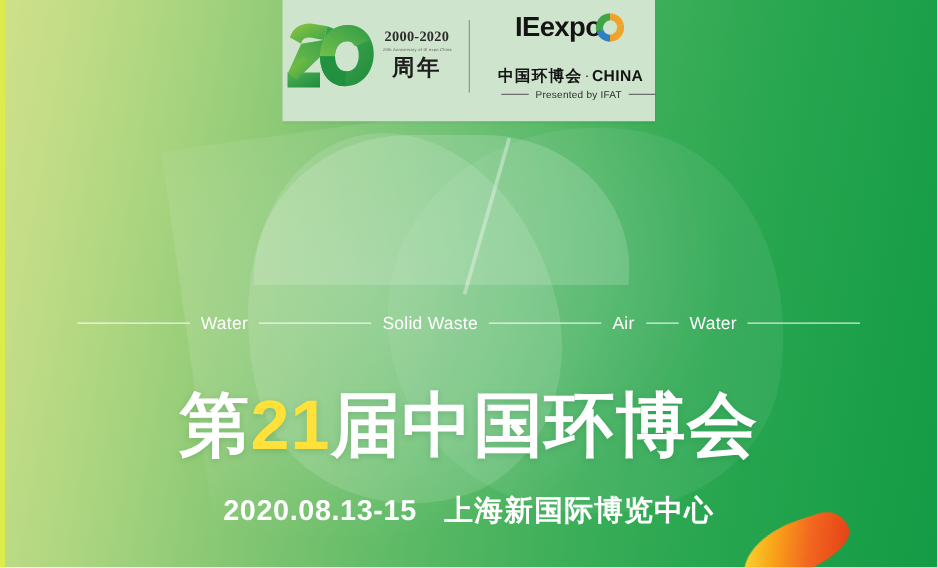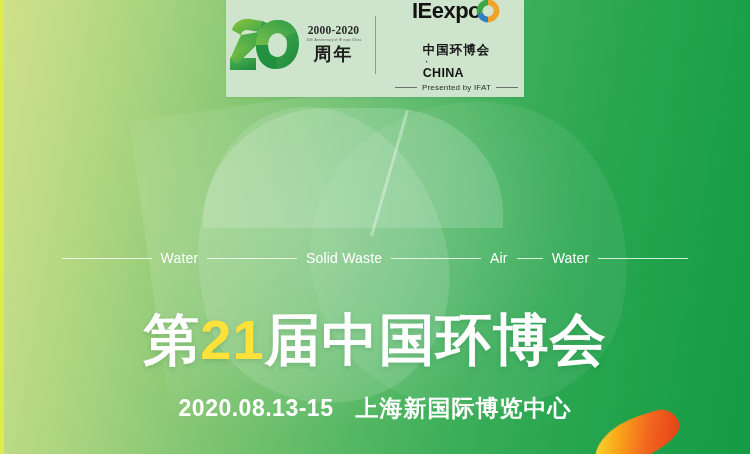--- a/index.html
+++ b/index.html
@@ -196,24 +196,23 @@
     letter-spacing: -0.5px;
     font-family: "Liberation Sans", sans-serif;
   }
   .ie-ring {
     width: 26px; height: 26px;
     margin-left: -6px;
     position: relative;
   }
   .ie-cn-row {
     display: flex;
-    align-items: flex-start;
+    align-items: center;
     margin-top: 20px;
     line-height: 1;
-    flex-direction: column;
   }
   .ie-cn {
     font-size: 12.5px;
     font-weight: 700;
     color: #141414;
     letter-spacing: 1px;
   }
   .ie-dot {
     font-size: 11px;
     color: #141414;
@@ -224,21 +223,21 @@
     font-weight: 700;
     color: #141414;
     letter-spacing: 0.3px;
   }
   .ie-ifat-row {
     display: flex;
     align-items: center;
     gap: 5px;
     margin-top: 3px;
     width: 100%;
-    justify-content: center;
+    justify-content: flex-end;
   }
   .ifat-line {
     height: 1px;
     width: 22px;
     background: #6e6e6e;
   }
   .ie-ifat {
     font-size: 8px;
     color: #2d2d2d;
     letter-spacing: 0.2px;

